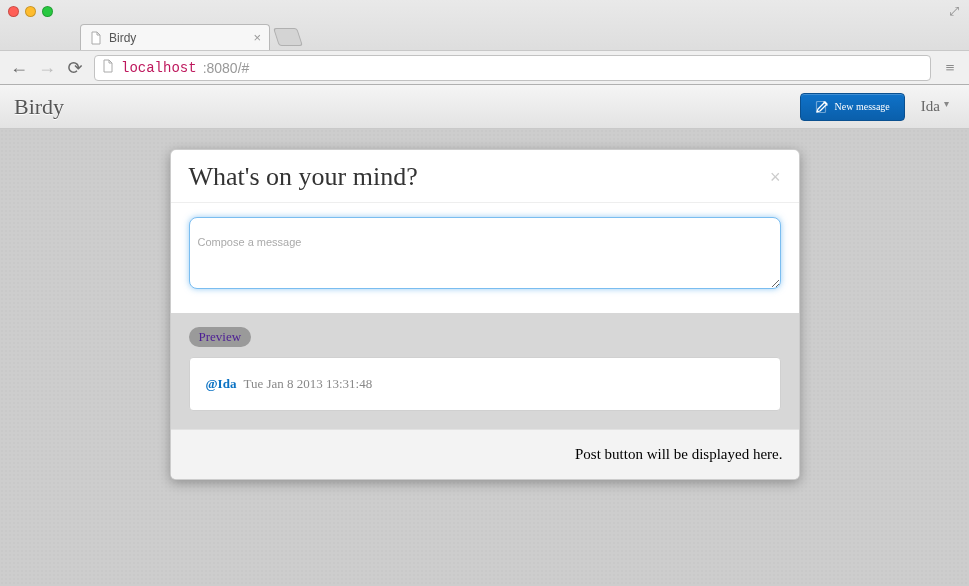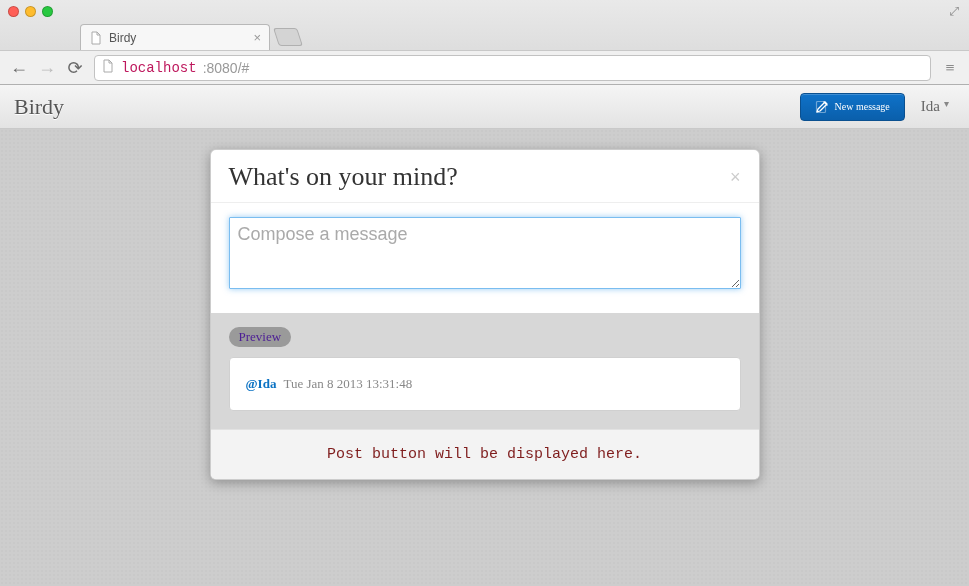--- a/index.html
+++ b/index.html
@@ -35,36 +35,36 @@
     .brand { font-family: Georgia, serif; font-size: 22px; color: #555; text-shadow: 0 1px 0 #fff; }
     .nav-right { margin-left: auto; display: flex; align-items: center; gap: 10px; }
     .btn-primary { background: linear-gradient(#0f72c9, #0a5fab); color: #fff; border: 1px solid #0a5090; border-radius: 4px; padding: 6px 14px; font-family: Georgia, serif; font-size: 10px; display: flex; align-items: center; gap: 6px; cursor: pointer; box-shadow: inset 0 1px 0 rgba(255,255,255,0.2); }
     .btn-primary svg { width: 14px; height: 14px; }
     .user-menu { font-family: Georgia, serif; font-size: 15px; color: #666; display: flex; gap: 4px; cursor: pointer; padding: 4px 6px; }
     .caret { font-size: 10px; color: #888; }
 
     
     .page-body { background: #cdcdcd; background-image: radial-gradient(rgba(0,0,0,0.02) 1px, transparent 1px); background-size: 4px 4px; height: calc(586px - 22px - 28px - 34px - 44px); padding-top: 20px; display: flex; justify-content: center; align-items: flex-start; }
 
-    .modal { width: 550px; background: #fff; border: 1px solid rgba(0,0,0,0.2); border-radius: 6px; box-shadow: 0 3px 12px rgba(0,0,0,0.3); overflow: hidden; }
+    .modal { width: 630px; background: #fff; border: 1px solid rgba(0,0,0,0.2); border-radius: 6px; box-shadow: 0 3px 12px rgba(0,0,0,0.3); overflow: hidden; }
     .modal-header { padding: 12px 18px 10px 18px; display: flex; align-items: center; }
     .modal-title { font-family: Georgia, serif; font-size: 26px; color: #333; }
     .modal-close { margin-left: auto; color: #ccc; font-size: 18px; font-family: Arial, sans-serif; cursor: pointer; }
     .modal-hr { border: none; border-top: 1px solid #eee; }
 
     .modal-body { padding: 14px 18px 20px 18px; }
-    .compose-ta { width: 100%; height: 72px; border: 1px solid #7abdf0; border-radius: 1px; box-shadow: 0 0 6px rgba(82,168,236,0.6); padding: 6px 8px; font-family: Arial, sans-serif; font-size: 18px; color: #555; resize: both; outline: none; }
+    .compose-ta { width: 100%; height: 72px; border: 1px solid #7abdf0; border-radius: 8px; box-shadow: 0 0 6px rgba(82,168,236,0.6); padding: 18px 8px; font-family: Arial, sans-serif; font-size: 11px; color: #555; resize: both; outline: none; }
     .compose-ta::placeholder { color: #aaa; }
 
     .preview-area { background: #d7d7d7; padding: 14px 18px 18px 18px; }
     .preview-badge { display: inline-block; background: #9a9a9a; color: #4c1d95; font-family: Georgia, serif; font-size: 13px; padding: 2px 10px; border-radius: 10px; margin-bottom: 10px; }
     .preview-card { background: #fff; border: 1px solid #d0d0d0; border-radius: 4px; padding: 18px 16px; font-family: Georgia, serif; font-size: 13px; color: #888; }
     .preview-card .handle { color: #0b72c3; font-weight: bold; margin-right: 4px; }
 
-    .modal-footer { background: #f3f3f3; border-top: 1px solid #e2e2e2; padding: 16px; text-align: center; font-family: Liberation Mono, monospace; font-size: 15px; color: #7f1d1d; }
+    .modal-footer { background: #f3f3f3; border-top: 1px solid #e2e2e2; padding: 16px; text-align: right; font-family: Liberation Serif, serif; font-size: 15px; color: #000000; }
   </style>
 </head>
 <body>
 
 <div class="browser-chrome">
   <div class="window-bar">
     <div class="traffic-light tl-red"></div>
     <div class="traffic-light tl-yellow"></div>
     <div class="traffic-light tl-green"></div>
     <span class="expand-ic">⤢</span>

